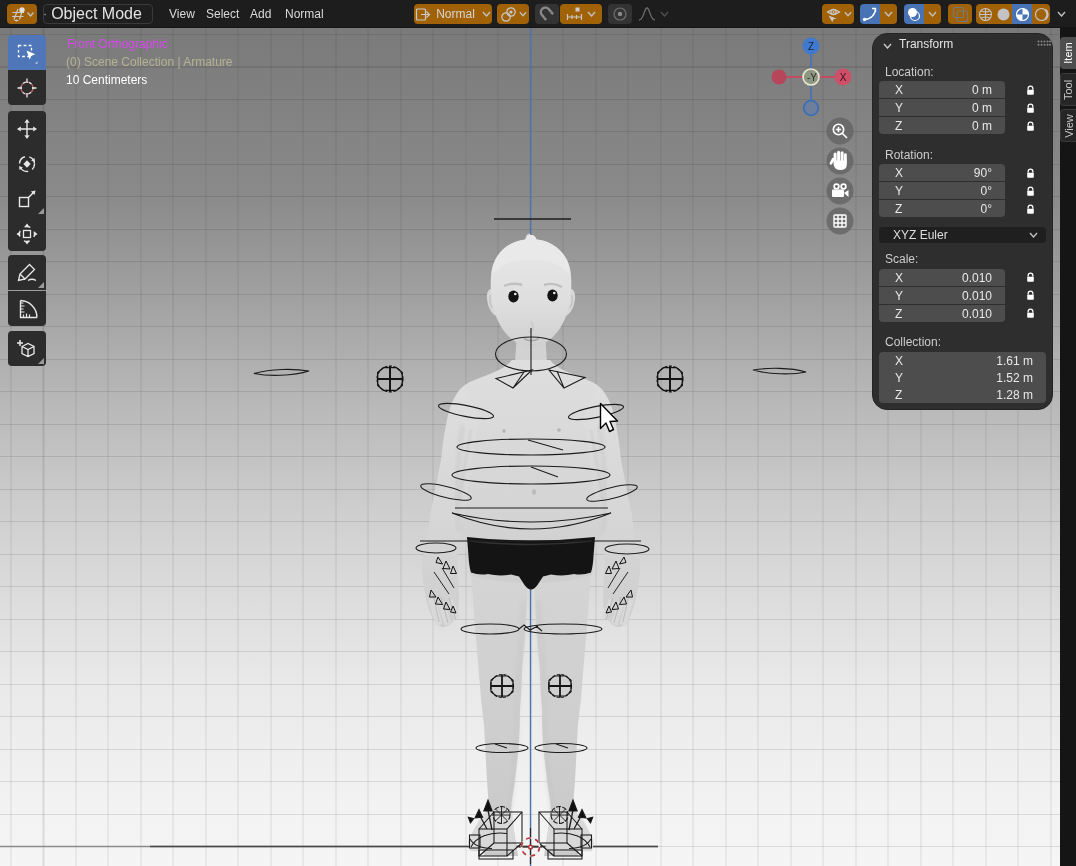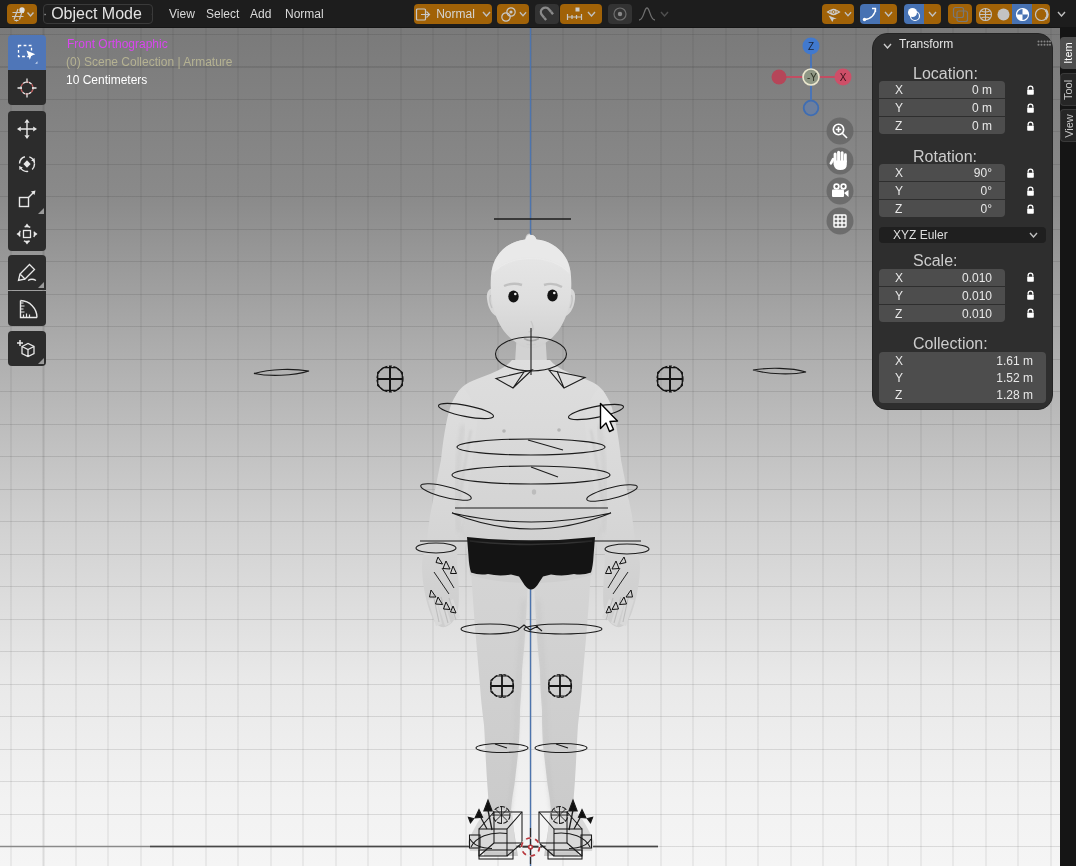--- a/index.html
+++ b/index.html
@@ -22,21 +22,21 @@
   #header { position:absolute; left:0; top:0; width:1076px; height:28px; background:#1d1d1d; border-bottom:1px solid #151515; }
   .hbtn { position:absolute; top:4px; height:20px; background:#a16207; border-radius:4px; display:flex; align-items:center; justify-content:center; color:#d5d5d5; }
   .menu { position:absolute; top:0; height:28px; display:flex; align-items:center; color:#dadada; font-size:12px; }
 
   
   .tool { position:absolute; left:8px; width:38px; height:35px; background:#2c2c2c; display:flex; align-items:center; justify-content:center; }
   .tool.active { background:#4f76b8; }
 
   
   #npanel { position:absolute; left:872px; top:33px; width:181px; height:377px; background:#2e2e2e; border:1px solid #242424; border-radius:15px; color:#e5e5e5; font-size:12px; }
-  .plabel { position:absolute; left:12px; color:#cccccc; font-size:16px;margin-left:28px; }
+  .plabel { position:absolute; left:12px; color:#cccccc; font-size:12px; }
   .pfield { position:absolute; left:6px; width:126px; height:17px; background:#4d4d4d; color:#e8e8e8; font-size:12px; }
   .pfield .fl { position:absolute; left:16px; top:2px; }
   .pfield .fv { position:absolute; right:13px; top:2px; }
   .lock { position:absolute; left:152px; width:11px; height:13px; }
 
   
   #tabstrip { position:absolute; left:1060px; top:28px; width:16px; height:838px; background:#151515; }
   .vtab { position:absolute; left:0; width:16px; color:#c6c6c6; font-size:11px; display:flex; align-items:center; justify-content:center; }
   .vtab span { transform:rotate(-90deg); white-space:nowrap; }
 

